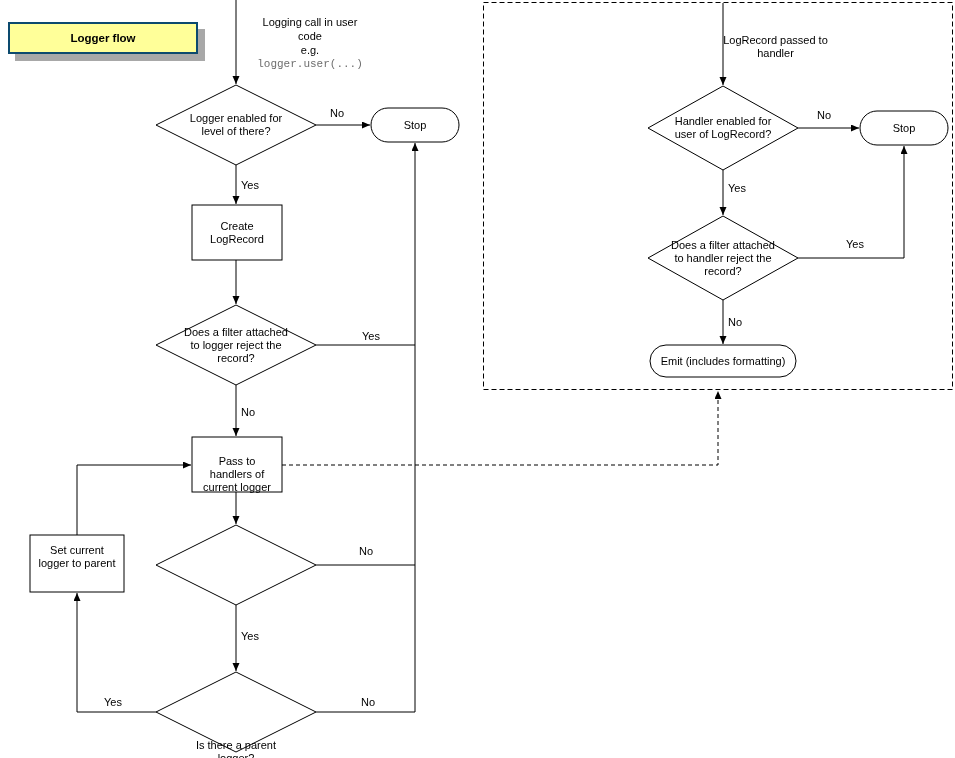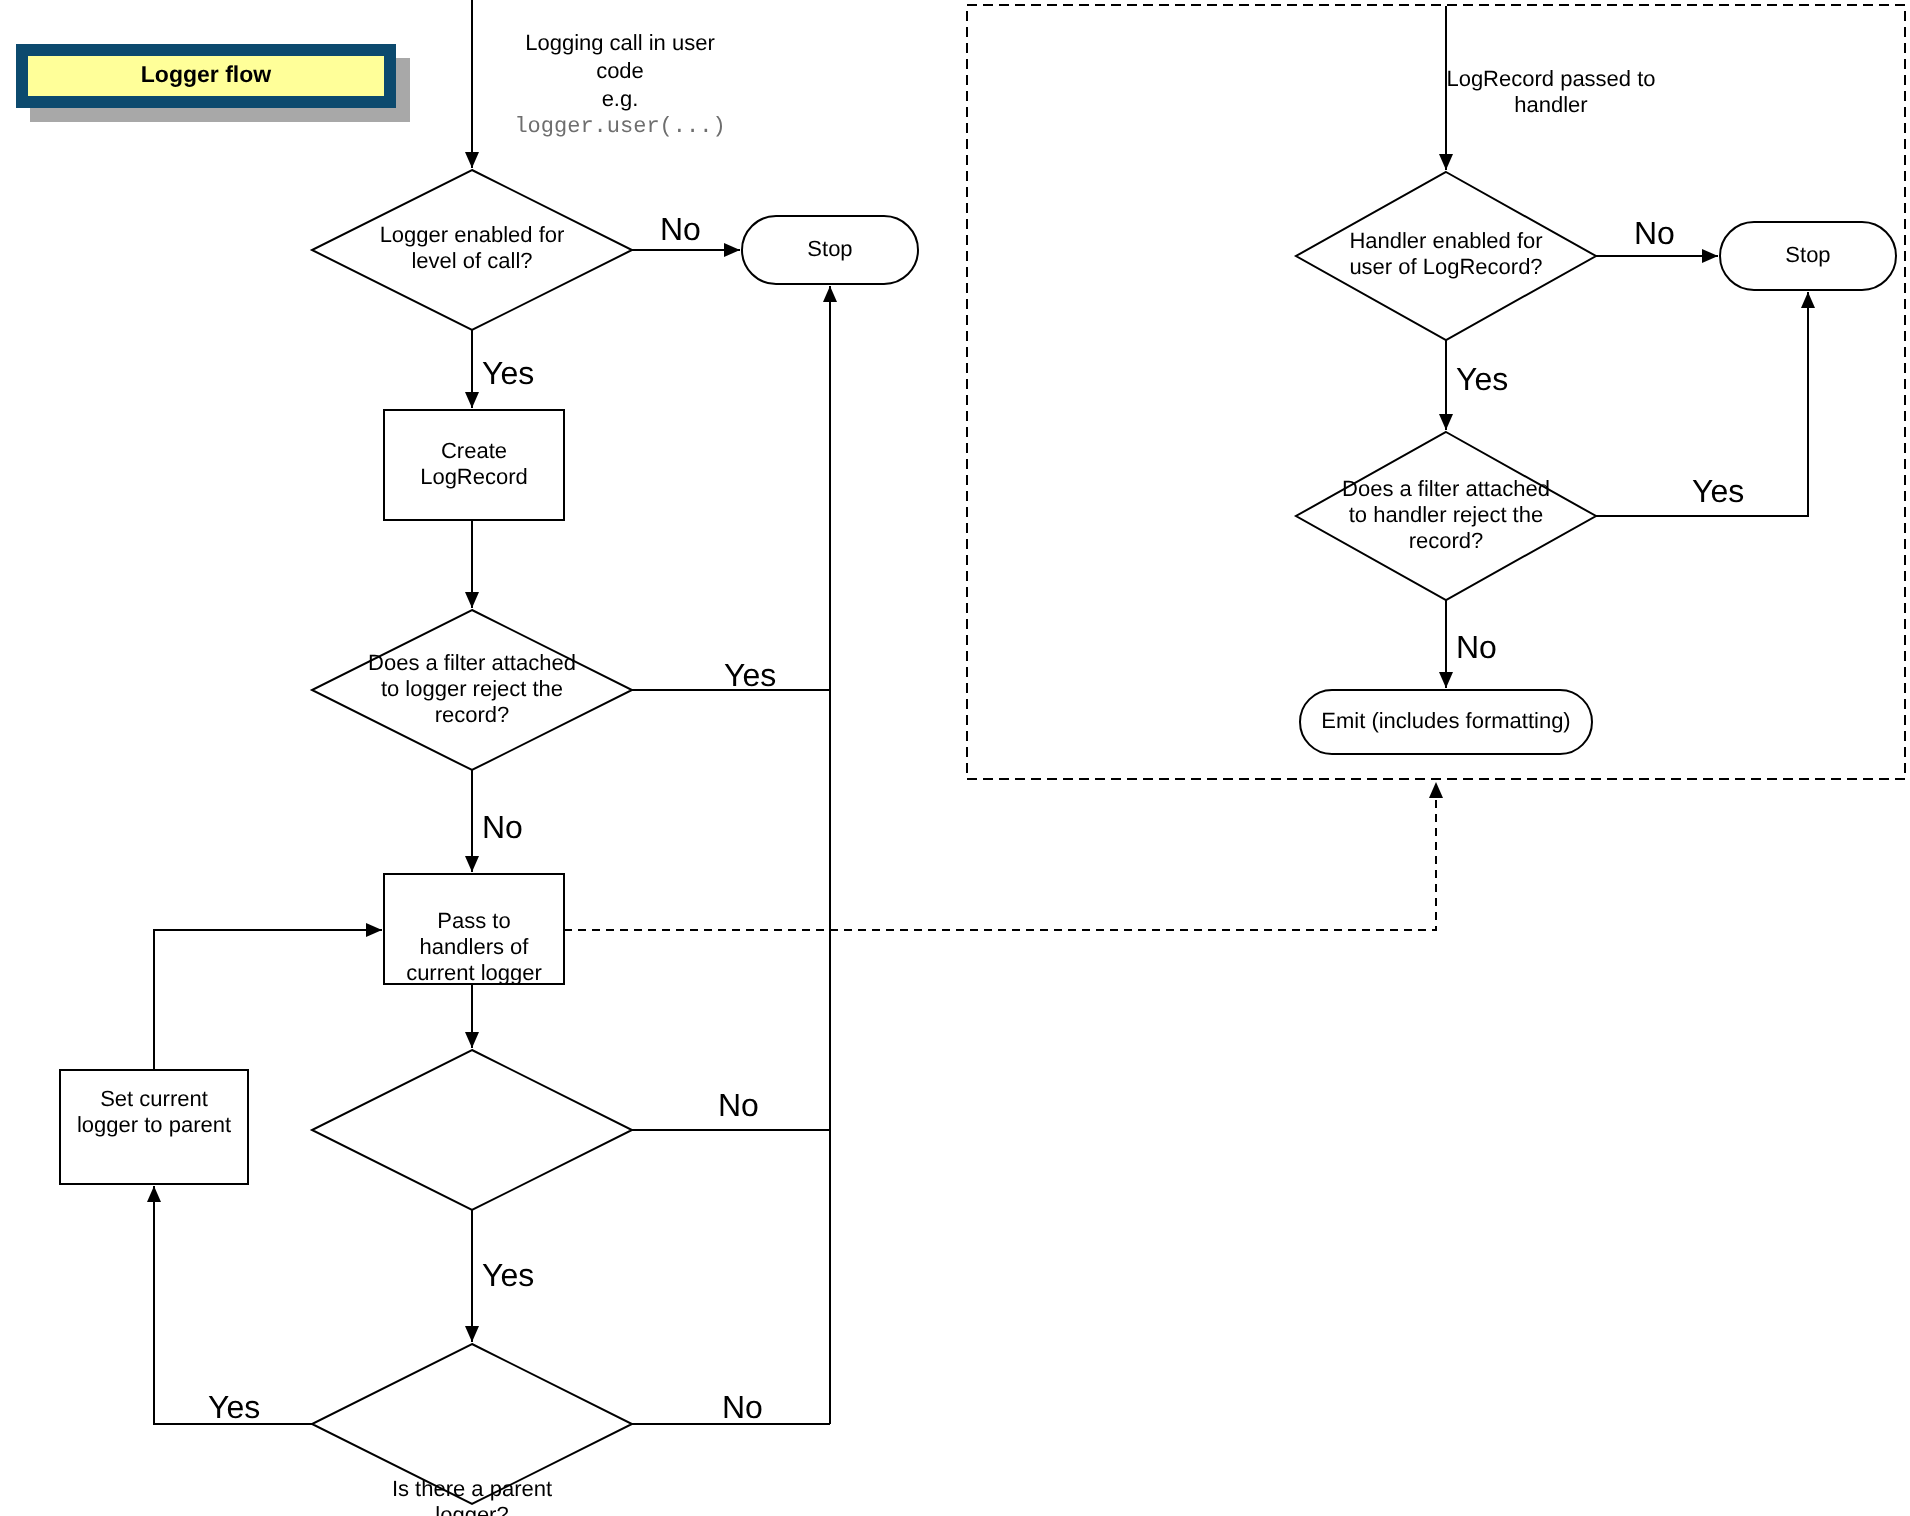--- a/index.html
+++ b/index.html
@@ -6,25 +6,25 @@
   body { font-family: "Liberation Sans", "DejaVu Sans", sans-serif; background: #ffffff; }
   .canvas { position: relative; width: 955px; height: 758px; background: #ffffff; overflow: hidden; }
   .layer { position: absolute; left: 0; top: 0; }
   .txt {
     position: absolute; display: flex; flex-direction: column;
     align-items: center; justify-content: center; text-align: center;
     font-size: 11px; line-height: 13px; color: #000;
   }
   .start-block { line-height: 14px; justify-content: space-between; }
   .banner {
-    position: absolute; background: #ffff99; border: 6px solid #0c4a6e;
+    position: absolute; background: #ffff99; border: 2px solid #0c4a6e;
     box-shadow: 7px 7px 0 #a8a8a8; display: flex; align-items: center;
     justify-content: center; font-weight: bold; font-size: 11.5px; color: #000;
   }
-  .elabel { position: absolute; font-size: 16px; color: #000; white-space: nowrap; }
+  .elabel { position: absolute; font-size: 11px; color: #000; white-space: nowrap; }
   .mono { font-family: "Liberation Mono", "DejaVu Sans Mono", monospace; color: #6e6e6e; }
 </style>
 </head>
 <body>
 
 <div class="canvas">
 
   <svg class="layer" width="955" height="758" viewBox="0 0 955 758">
     <defs>
       <marker id="arr" markerWidth="9" markerHeight="8" refX="8" refY="3.5" orient="auto">
@@ -78,21 +78,21 @@
 
   <div class="txt start-block" style="left:234px; top:15px; width:152px;">
     <span>Logging call in user</span>
     <span>code</span>
     <span>e.g.</span>
     <span class="mono">logger.user(...)</span>
   </div>
 
   <div class="txt" style="left:156px; top:85px; width:160px; height:80px;">
     <span>Logger enabled for</span>
-    <span>level of call?</span>
+    <span>level of there?</span>
   </div>
 
   <div class="txt" style="left:371px; top:108px; width:88px; height:34px;">
     <span>Stop</span>
   </div>
 
   <div class="txt" style="left:192px; top:205px; width:90px; height:55px;">
     <span>Create</span>
     <span>LogRecord</span>
   </div>

